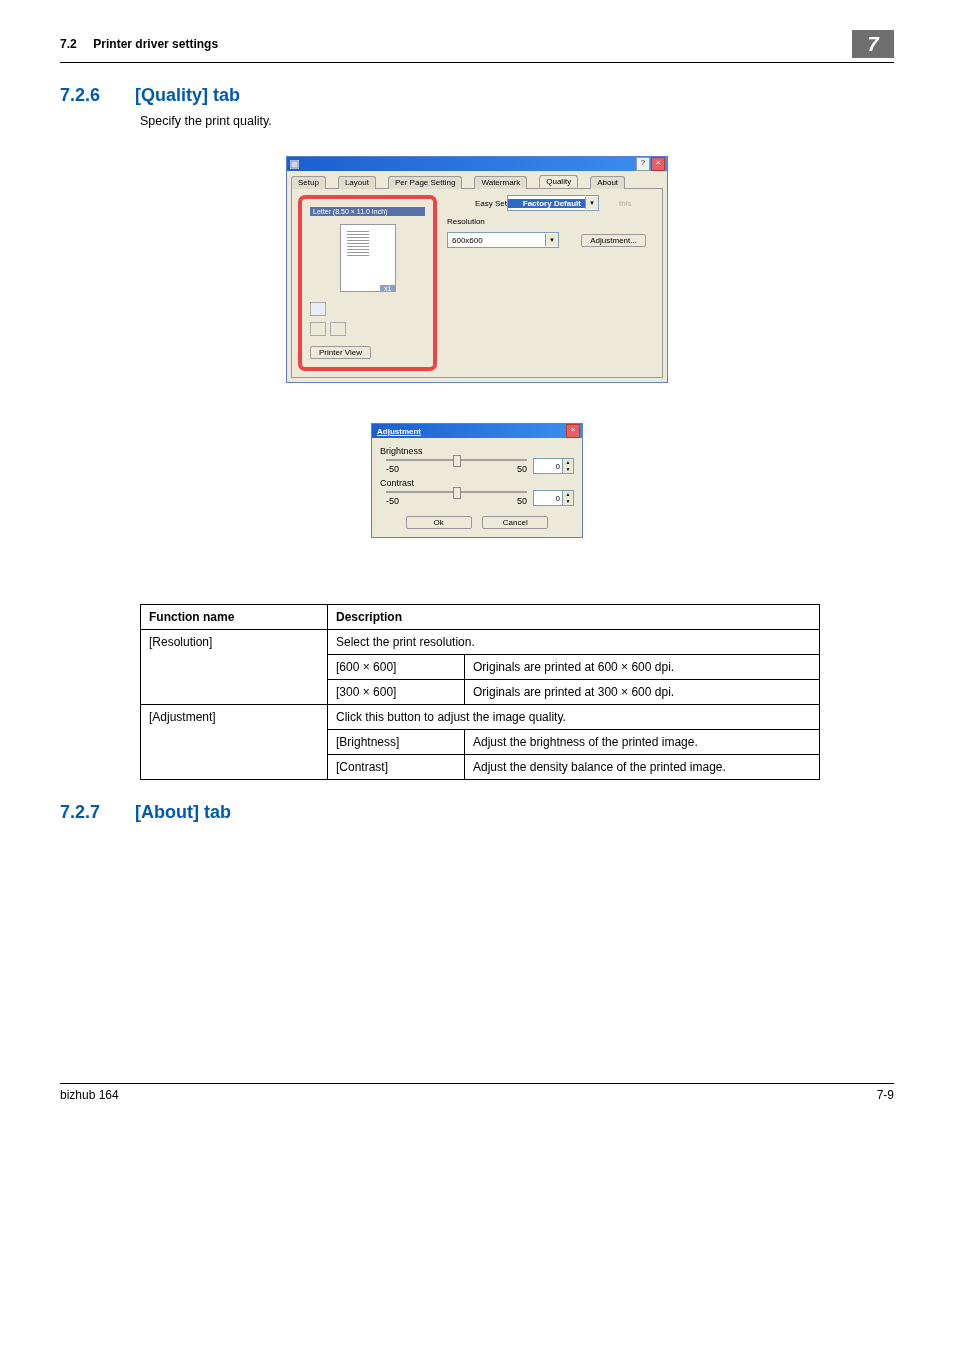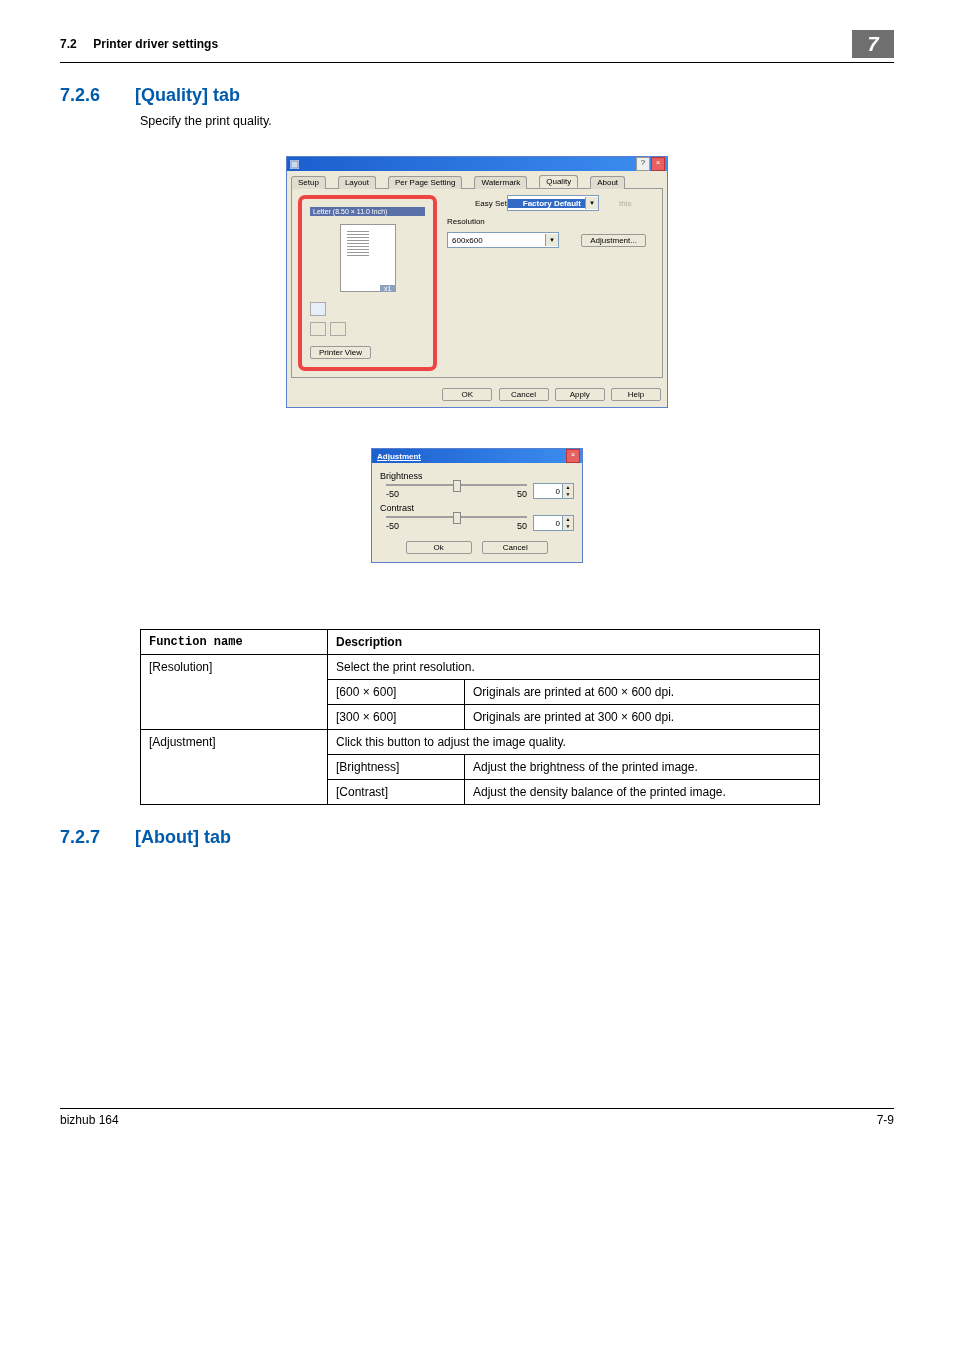--- a/index.html
+++ b/index.html
@@ -241,26 +241,20 @@
           </div>
           <div class="field-label">Resolution</div>
           <div class="sel" style="width:110px; margin-bottom:8px;">
             <span class="seltxt">600x600</span>
             <span class="drop"></span>
           </div>
           <button class="btn" style="margin-left:20px;">Adjustment...</button>
         </div>
       </div>
     </div>
-    <div class="dlg-btns">
-      <button class="btn">OK</button>
-      <button class="btn">Cancel</button>
-      <button class="btn">Apply</button>
-      <button class="btn">Help</button>
-    </div>
   </div>
 
   <div class="dialog dlg2" style="font-size:9px;">
     <div class="titlebar">
       <span class="ttxt">Adjustment</span>
       <div class="tbtns">
           <span class="tbtn red x"></span>
         </div>
     </div>
     <div class="dlg2-body">
@@ -307,21 +301,21 @@
         <button class="btn">Cancel</button>
       </div>
     </div>
   </div>
 
   <div style="height:26px;"></div>
 
   <table class="func">
     <tbody>
         <tr>
-      <th style="width:170px;font-family:Liberation Mono, monospace;">Function name</th>
+      <th style="width:170px;">Function name</th>
       <th colspan="2">Description</th>
     </tr>
     <tr>
       <td rowspan="3">[Resolution]</td>
       <td colspan="2">Select the print resolution.</td>
     </tr>
     <tr>
       <td style="width:120px;">[600 × 600]</td>
       <td>Originals are printed at 600 × 600 dpi.</td>
     </tr>

